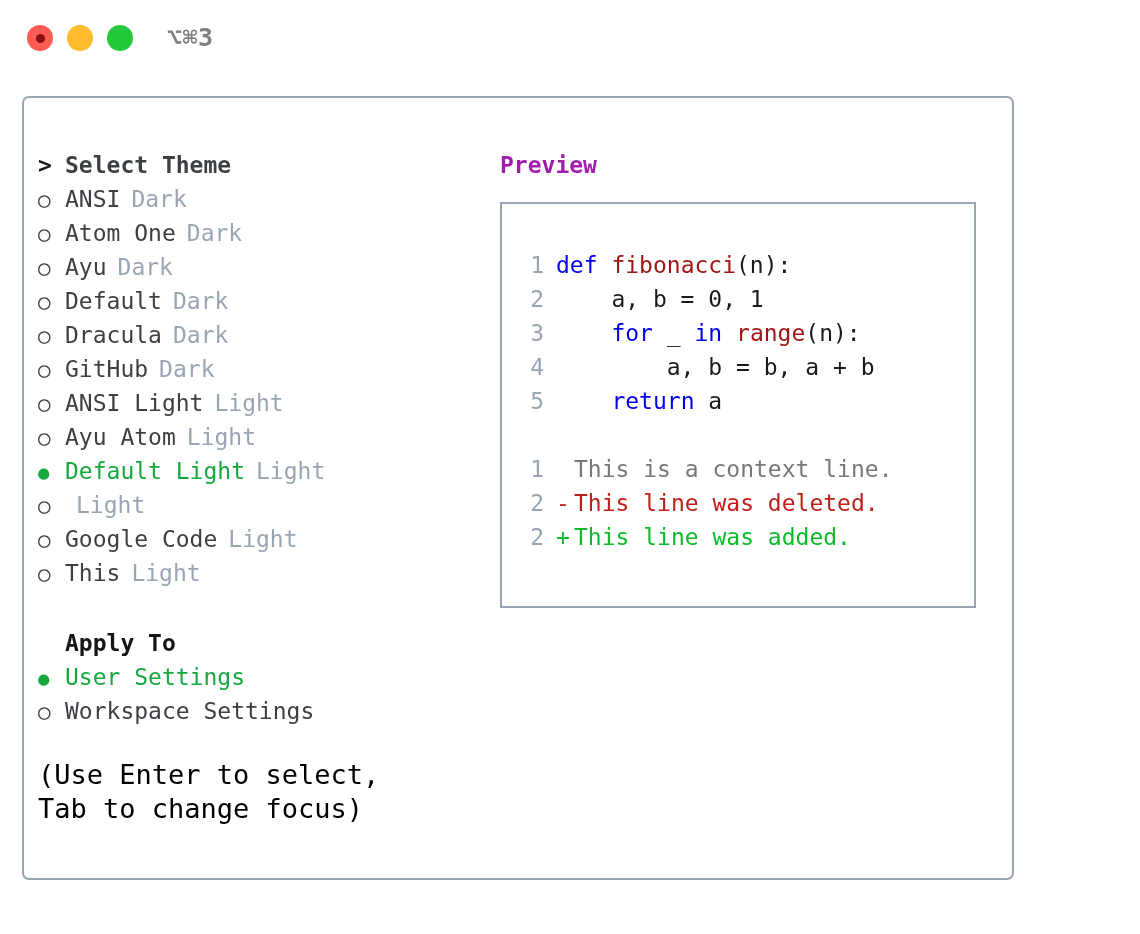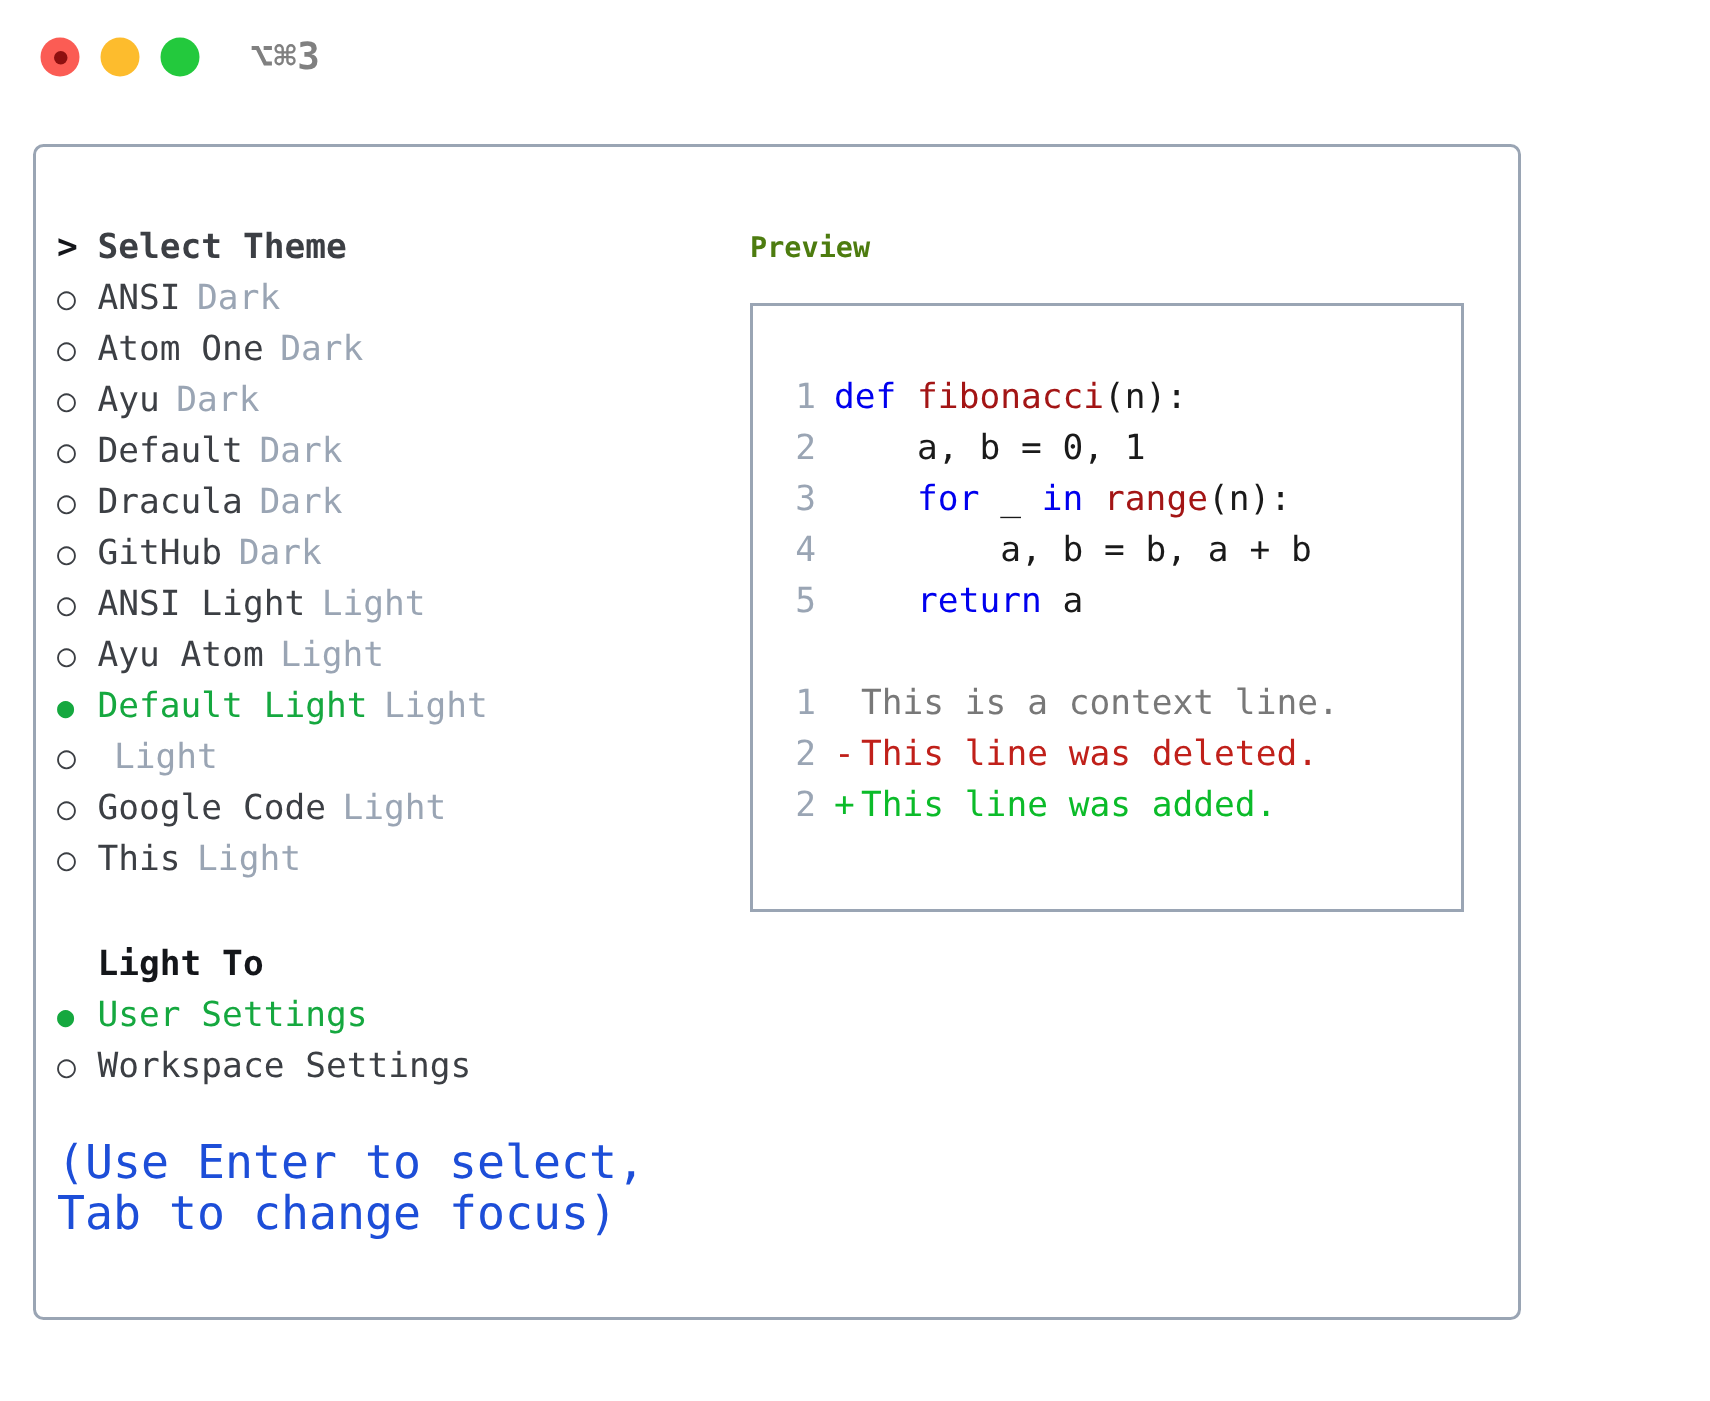--- a/index.html
+++ b/index.html
@@ -117,36 +117,36 @@
   }
   .section-gap { height: 36px; }
   .subheading {
     font-weight: bold;
     color: #14161a;
     padding-left: 27px;
   }
   .hint {
     margin-top: 30px;
     width: 404px;
-    font-size: 31px;
+    font-size: 27px;
     line-height: 34px;
-    color: #1d4ed8;
+    color: #000000;
   }
 
   
   .preview {
     position: absolute;
     left: 476px;
     top: 50px;
     width: 500px;
   }
   .preview-title {
-    font-size: 19px;
+    font-size: 23px;
     font-weight: bold;
-    color: #4d7c0f;
+    color: #a21caf;
     line-height: 34px;
   }
   .code-box {
     margin-top: 20px;
     width: 476px;
     height: 406px;
     border: 2px solid #9aa5b4;
     box-sizing: border-box;
     background: #ffffff;
     padding: 44px 0 0 14px;
@@ -261,21 +261,21 @@
           <div class="row">
             <span class="marker">○</span>
             <span class="label">This</span>
             <span class="tag">Light</span>
           </div>
         </div>
 
       <div class="section-gap"></div>
 
       <div class="row subheading">
-        <span>Light To</span>
+        <span>Apply To</span>
       </div>
 
       <div id="apply-list">
           <div class="row selected">
             <span class="marker sel">●</span>
             <span class="label">User Settings</span>
           </div>
           <div class="row">
             <span class="marker">○</span>
             <span class="label">Workspace Settings</span>

